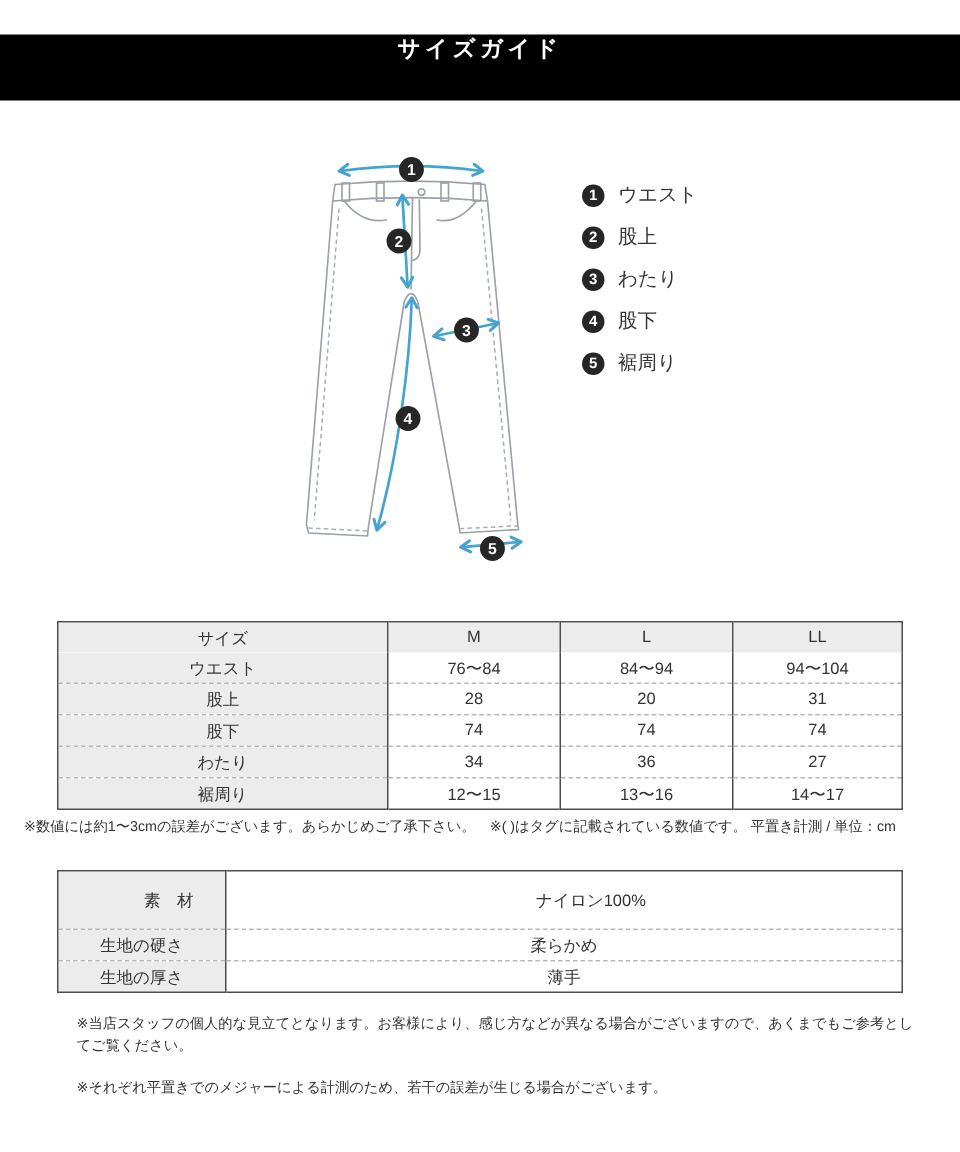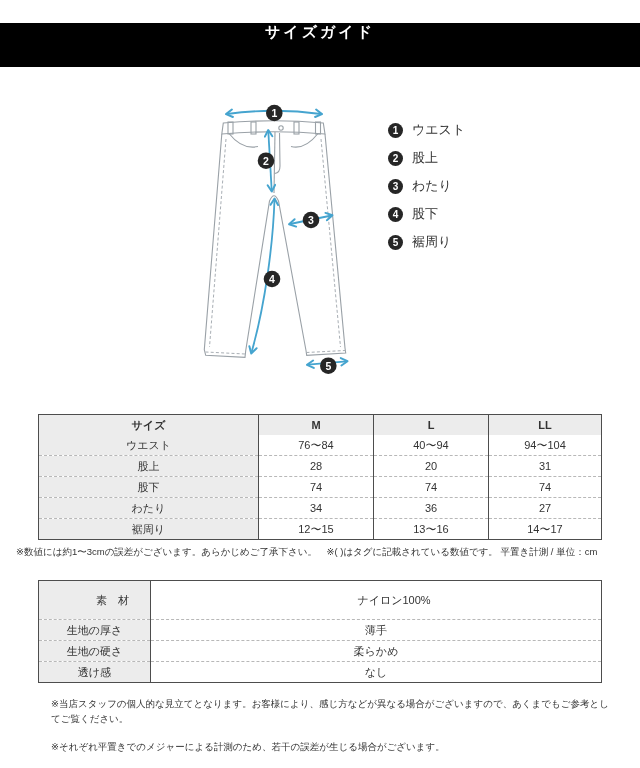--- a/index.html
+++ b/index.html
@@ -32,21 +32,21 @@
     margin-left:38px;width:564px;font-size:11px;color:#333;
     border:1px solid #4d4d4d;background:#fff;
   }
   td{
     height:20px;text-align:center;vertical-align:middle;padding:0 4px;
     overflow:hidden;white-space:nowrap;
   }
   td + td{border-left:1px solid #4d4d4d;}
   tr + tr td{border-top:1px dashed #b8b8b8;}
   .size-table{margin-top:0;}
-  .size-table thead td{background:#ececec;font-weight:bold;}
+  .size-table thead td{background:#ececec;}
   .size-table tbody td:first-child{background:#ececec;}
   .spec-table{margin-top:22px;}
   .spec-table td:first-child{background:#ececec;}
   .spec-table .tall td{height:38px;padding-left:40px;}
   .note{
     margin:5px 0 0 16px;font-size:9.5px;line-height:13px;color:#333;width:585px;
   }
   .footer-notes{margin:4px 0 0 38px;width:585px;}
   .footer-notes p{margin:13px;font-size:9.5px;line-height:15px;color:#333;}
 </style>
@@ -152,21 +152,21 @@
       <td>サイズ</td>
       <td>M</td>
       <td>L</td>
       <td>LL</td>
     </tr>
   </thead>
   <tbody>
     <tr>
       <td>ウエスト</td>
       <td>76〜84</td>
-      <td>40〜94</td>
+      <td>84〜94</td>
       <td>94〜104</td>
     </tr>
     <tr>
       <td>股上</td>
       <td>28</td>
       <td>20</td>
       <td>31</td>
     </tr>
     <tr>
       <td>股下</td>
@@ -195,30 +195,26 @@
   <colgroup>
       <col style="width:112px">
       <col>
     </colgroup>
   <tbody>
     <tr class="tall">
       <td>素　材</td>
       <td>ナイロン100%</td>
     </tr>
     <tr>
+      <td>生地の硬さ</td>
+      <td>柔らかめ</td>
+    </tr>
+    <tr>
       <td>生地の厚さ</td>
       <td>薄手</td>
-    </tr>
-    <tr>
-      <td>生地の硬さ</td>
-      <td>柔らかめ</td>
-    </tr>
-    <tr>
-      <td>透け感</td>
-      <td>なし</td>
     </tr>
   </tbody>
 </table>
 
 <div class="footer-notes">
   <p>※当店スタッフの個人的な見立てとなります。お客様により、感じ方などが異なる場合がございますので、あくまでもご参考としてご覧ください。</p>
   <p>※それぞれ平置きでのメジャーによる計測のため、若干の誤差が生じる場合がございます。</p>
 
 </div>
 

